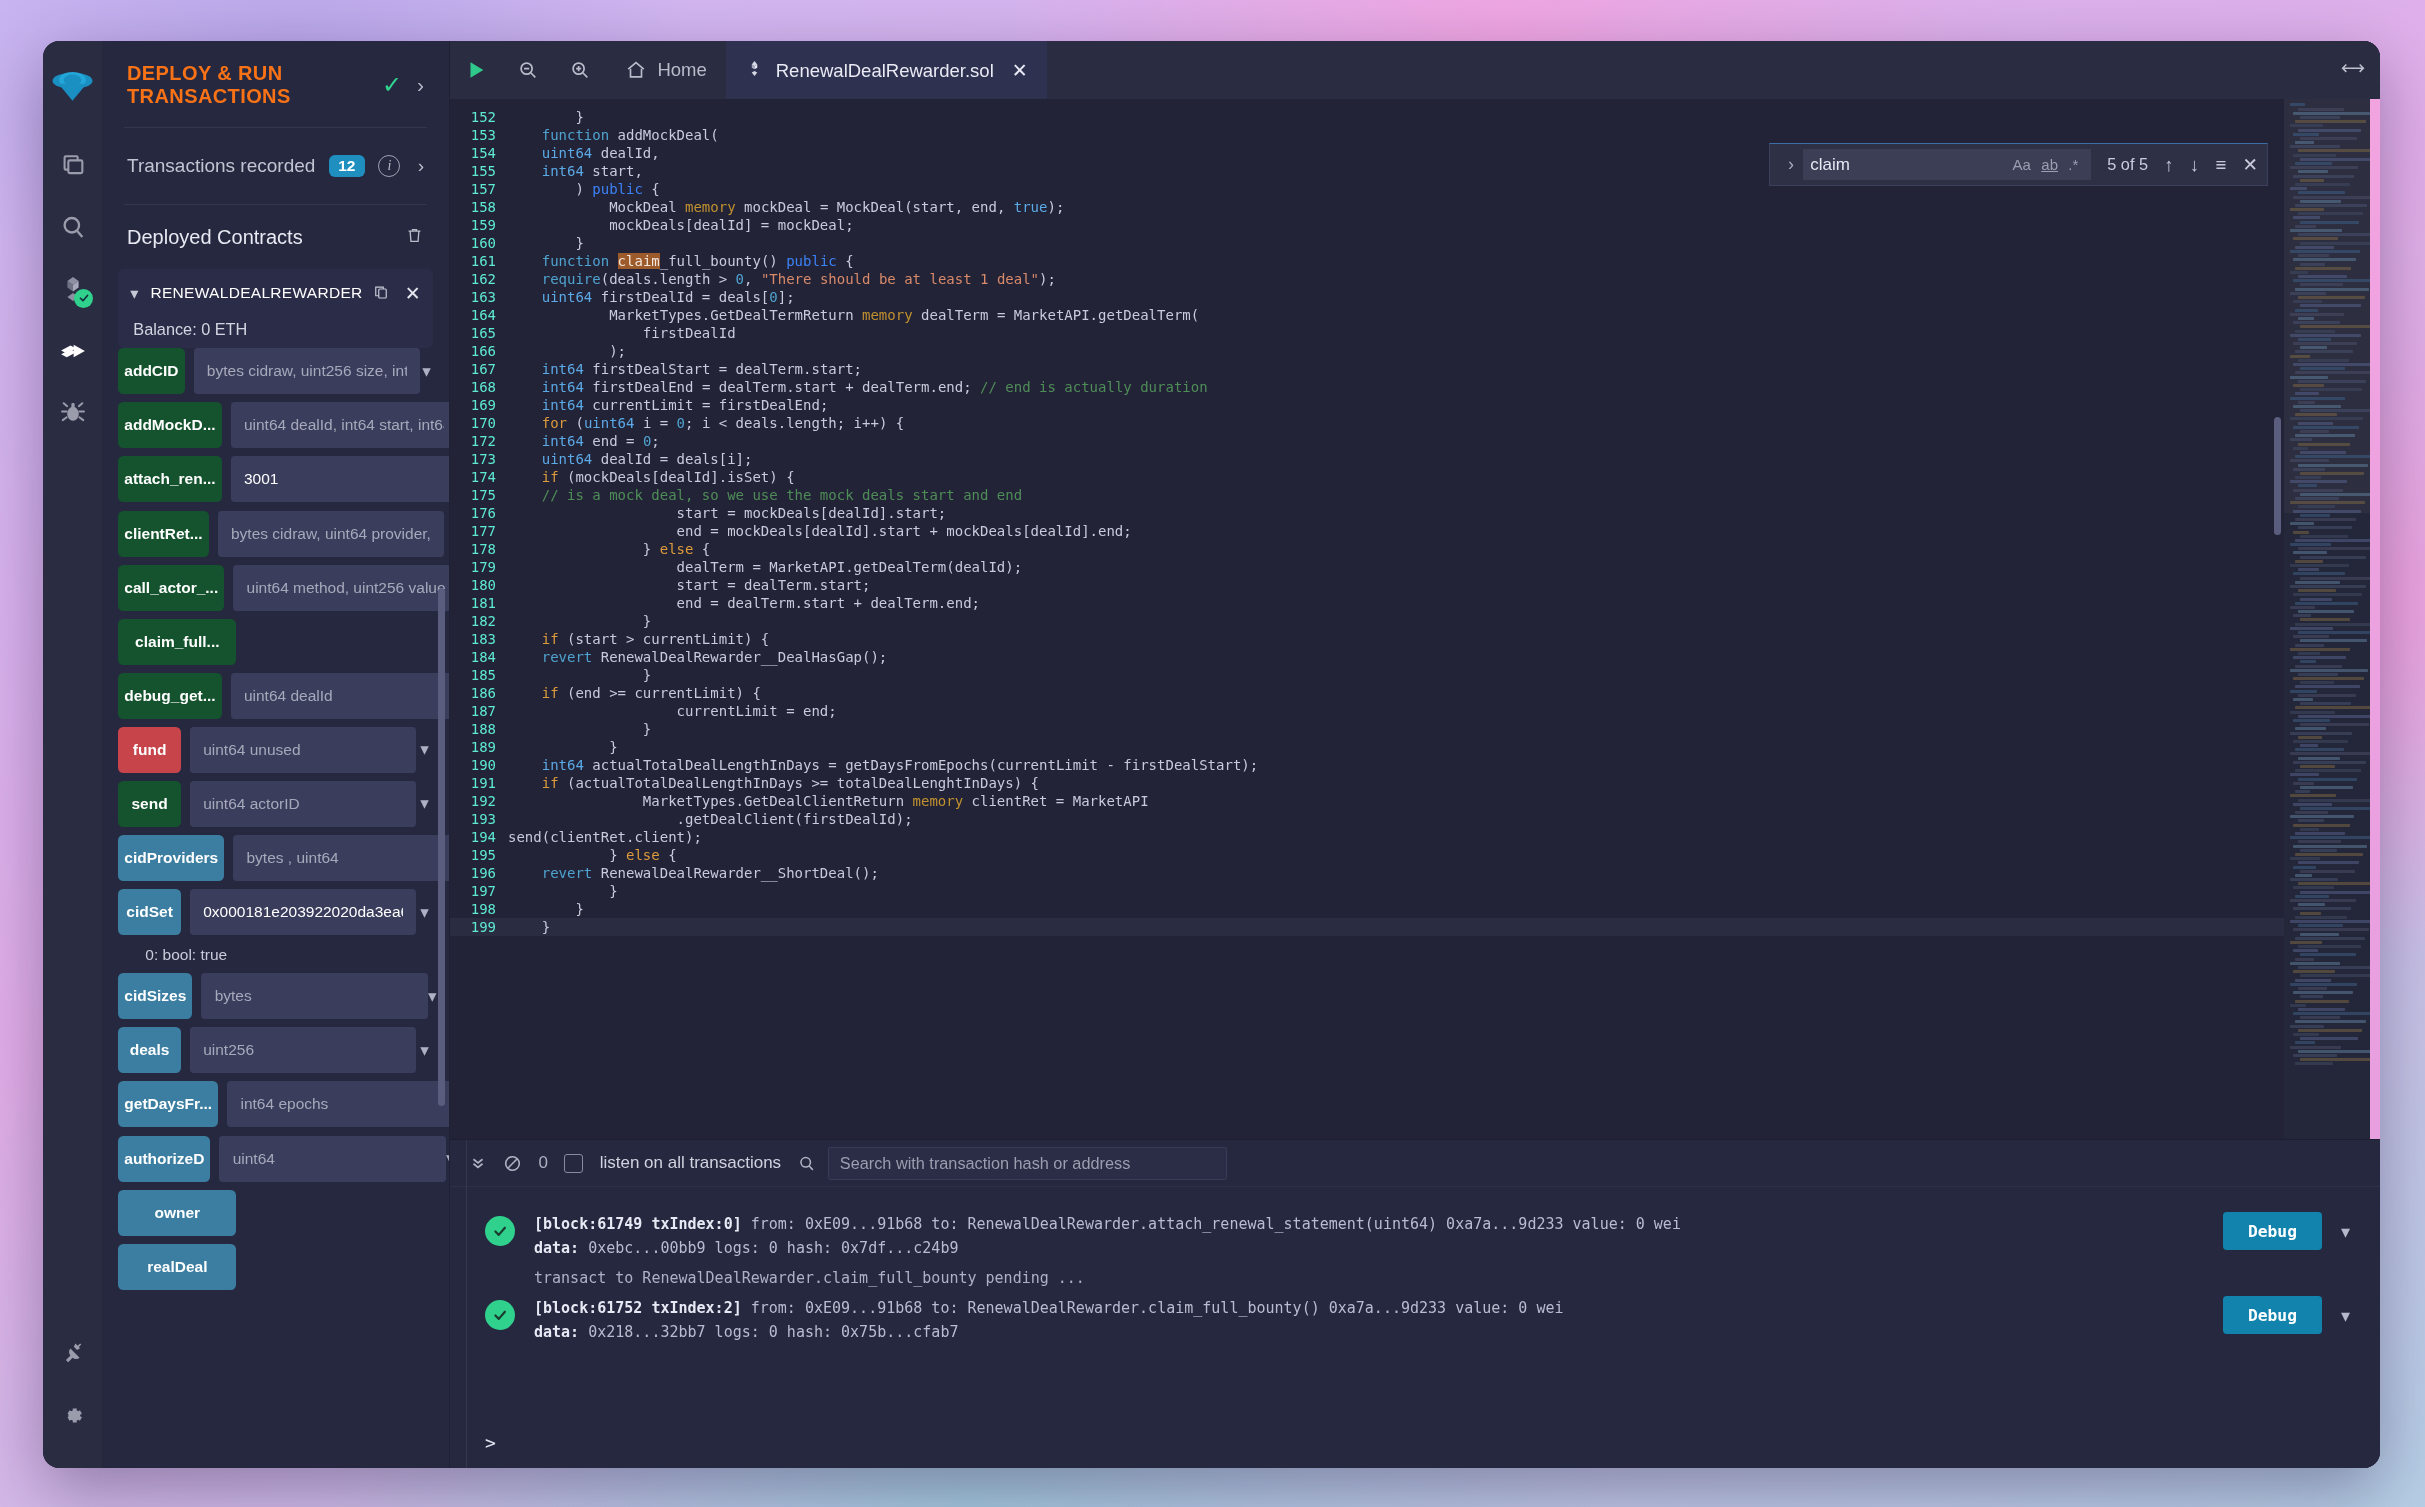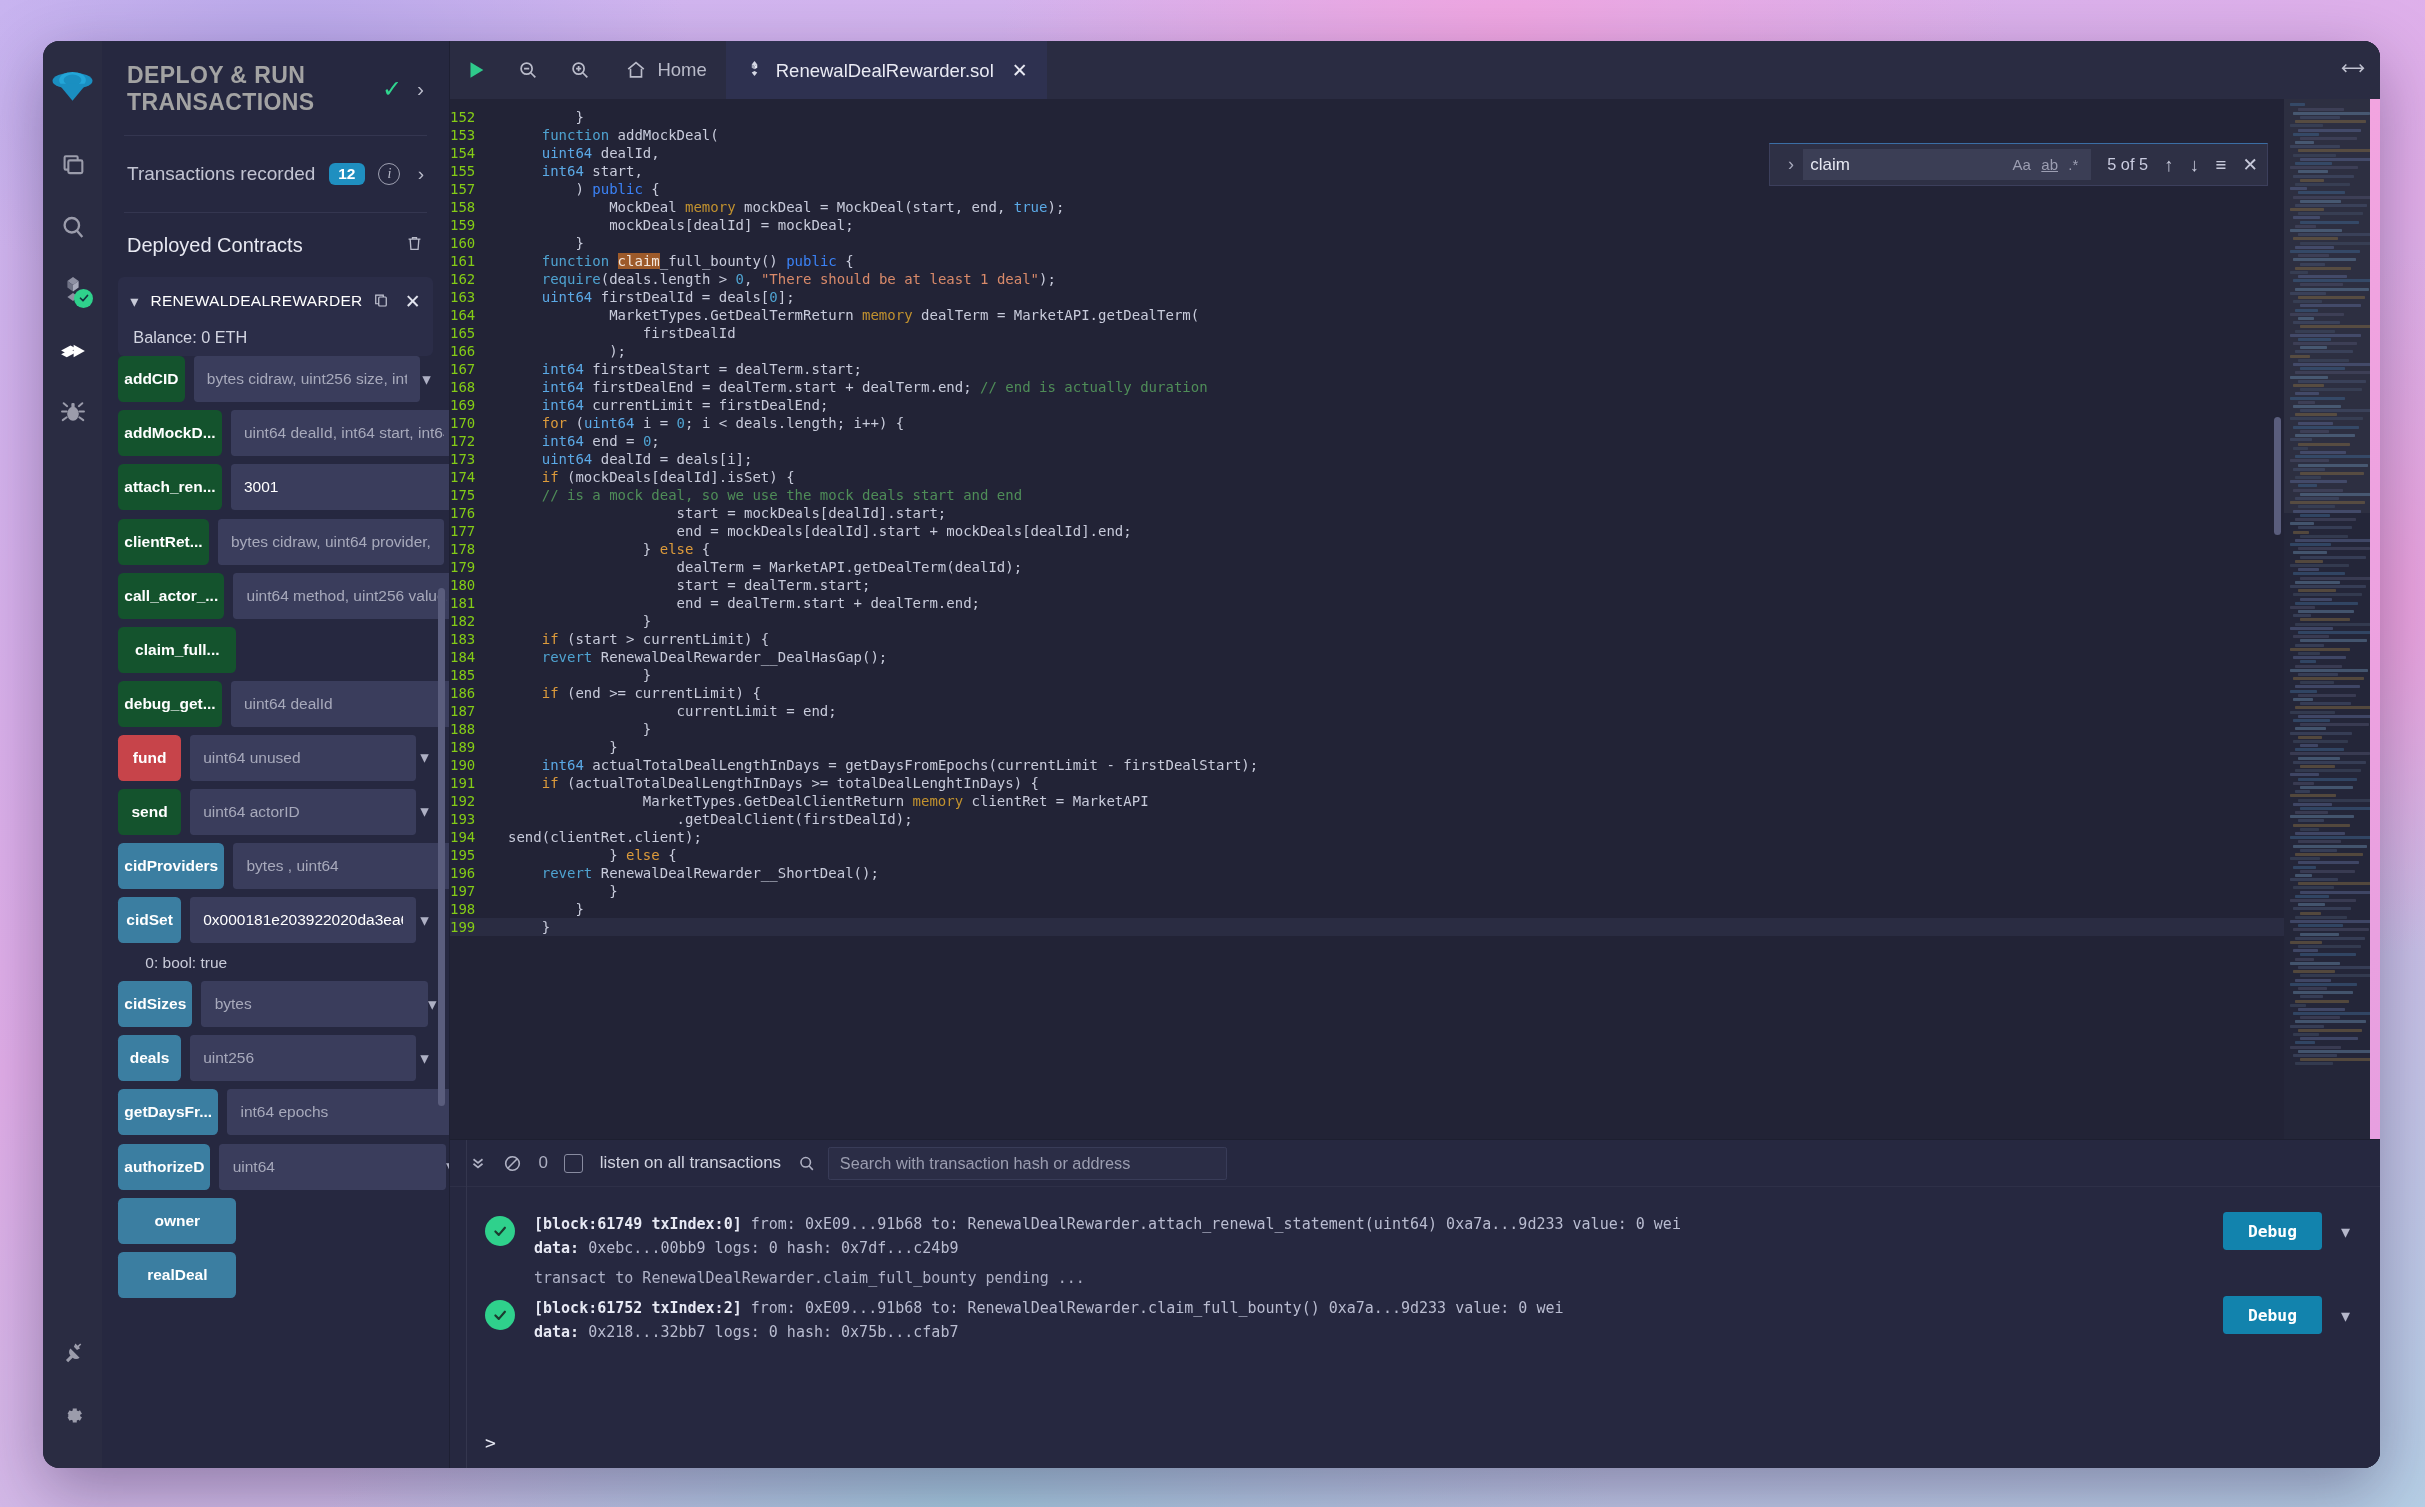--- a/index.html
+++ b/index.html
@@ -33,21 +33,21 @@
   .rail-icon svg{display:block;}
   .rail-icon .badge{position:absolute;right:0px;bottom:1.5px;width:19px;height:19px;border-radius:50%;
               background:#2fd18c;display:flex;align-items:center;justify-content:center;}
   .rail .spacer{flex:1 1 auto;}
   .rail .bottom{padding-bottom:22px;display:flex;flex-direction:column;align-items:center;}
 
   
   .left-panel{width:348px;flex:0 0 348px;background:#262840;border-right:0.7px solid #1e2033;
               display:flex;flex-direction:column;position:relative;}
   .lp-header{display:flex;align-items:center;padding:21px 25px 19px 25px;}
-  .lp-title{font-size:23px;letter-spacing:0.4px;color:#a3a3a3;font-weight:600;flex:1;}
+  .lp-title{font-size:20px;letter-spacing:0.4px;color:#f97316;font-weight:600;flex:1;}
   .lp-check{color:#30d68f;font-size:24px;margin-right:15px;line-height:1;}
   .lp-caret{color:#b9bbc9;font-size:21px;}
   .lp-sep{height:0.7px;background:#343650;margin:0 22px;}
   .lp-row{display:flex;align-items:flex-start;padding:27px 25px;}
   .lp-row-label{color:#c2c4d2;font-size:19px;}
   .pill{background:#1f8fc0;color:#fff;border-radius:6px;font-size:15.5px;font-weight:700;
         padding:2.2px 9.6px;margin-left:13.3px;}
   .info-i{width:22px;height:22px;border:1.5px solid #9fa1b2;border-radius:50%;margin-left:13.3px;
           color:#b9bbc9;font-size:14px;display:flex;align-items:center;justify-content:center;
           font-family:"Liberation Serif",serif;font-style:italic;}
@@ -93,21 +93,21 @@
        color:#e9eaf3;font-size:18.5px;border-top:1.5px solid #2e3150;cursor:pointer;}
   .tab .solidity{color:#d5d7e4;}
   .tab .x{color:#e9eaf3;font-size:19px;margin-left:6px;}
   .tb-right{margin-left:auto;padding-right:15px;display:flex;align-items:center;color:#c0c2d0;}
 
   
   .editor-wrap{flex:1 1 auto;position:relative;background:#222336;display:flex;min-height:0;}
   .code-area{flex:1 1 auto;position:relative;overflow:hidden;font-family:"DejaVu Sans Mono",monospace;
              font-size:14px;line-height:18px;padding-top:9px;}
   .cl{display:flex;height:18px;white-space:pre;}
-  .gut{width:58px;padding-right:12px;color:#84cc16;flex:0 0 58px;}
+  .gut{width:58px;text-align:right;padding-right:12px;color:#5eead4;flex:0 0 58px;}
   .code{color:#c8cbdb;}
   .cl.cur{background:#2a2c42;}
   .k{color:#5ba9e6;}   
   .kw{color:#dd9b3b;}  
   .fnk{color:#4fa3d1;} 
   .mem{color:#c2922f;} 
   .pub{color:#3b82f6;} 
   .str{color:#d98a6a;}
   .cmt{color:#4f8d58;}
   .num{color:#4fa3d1;}

